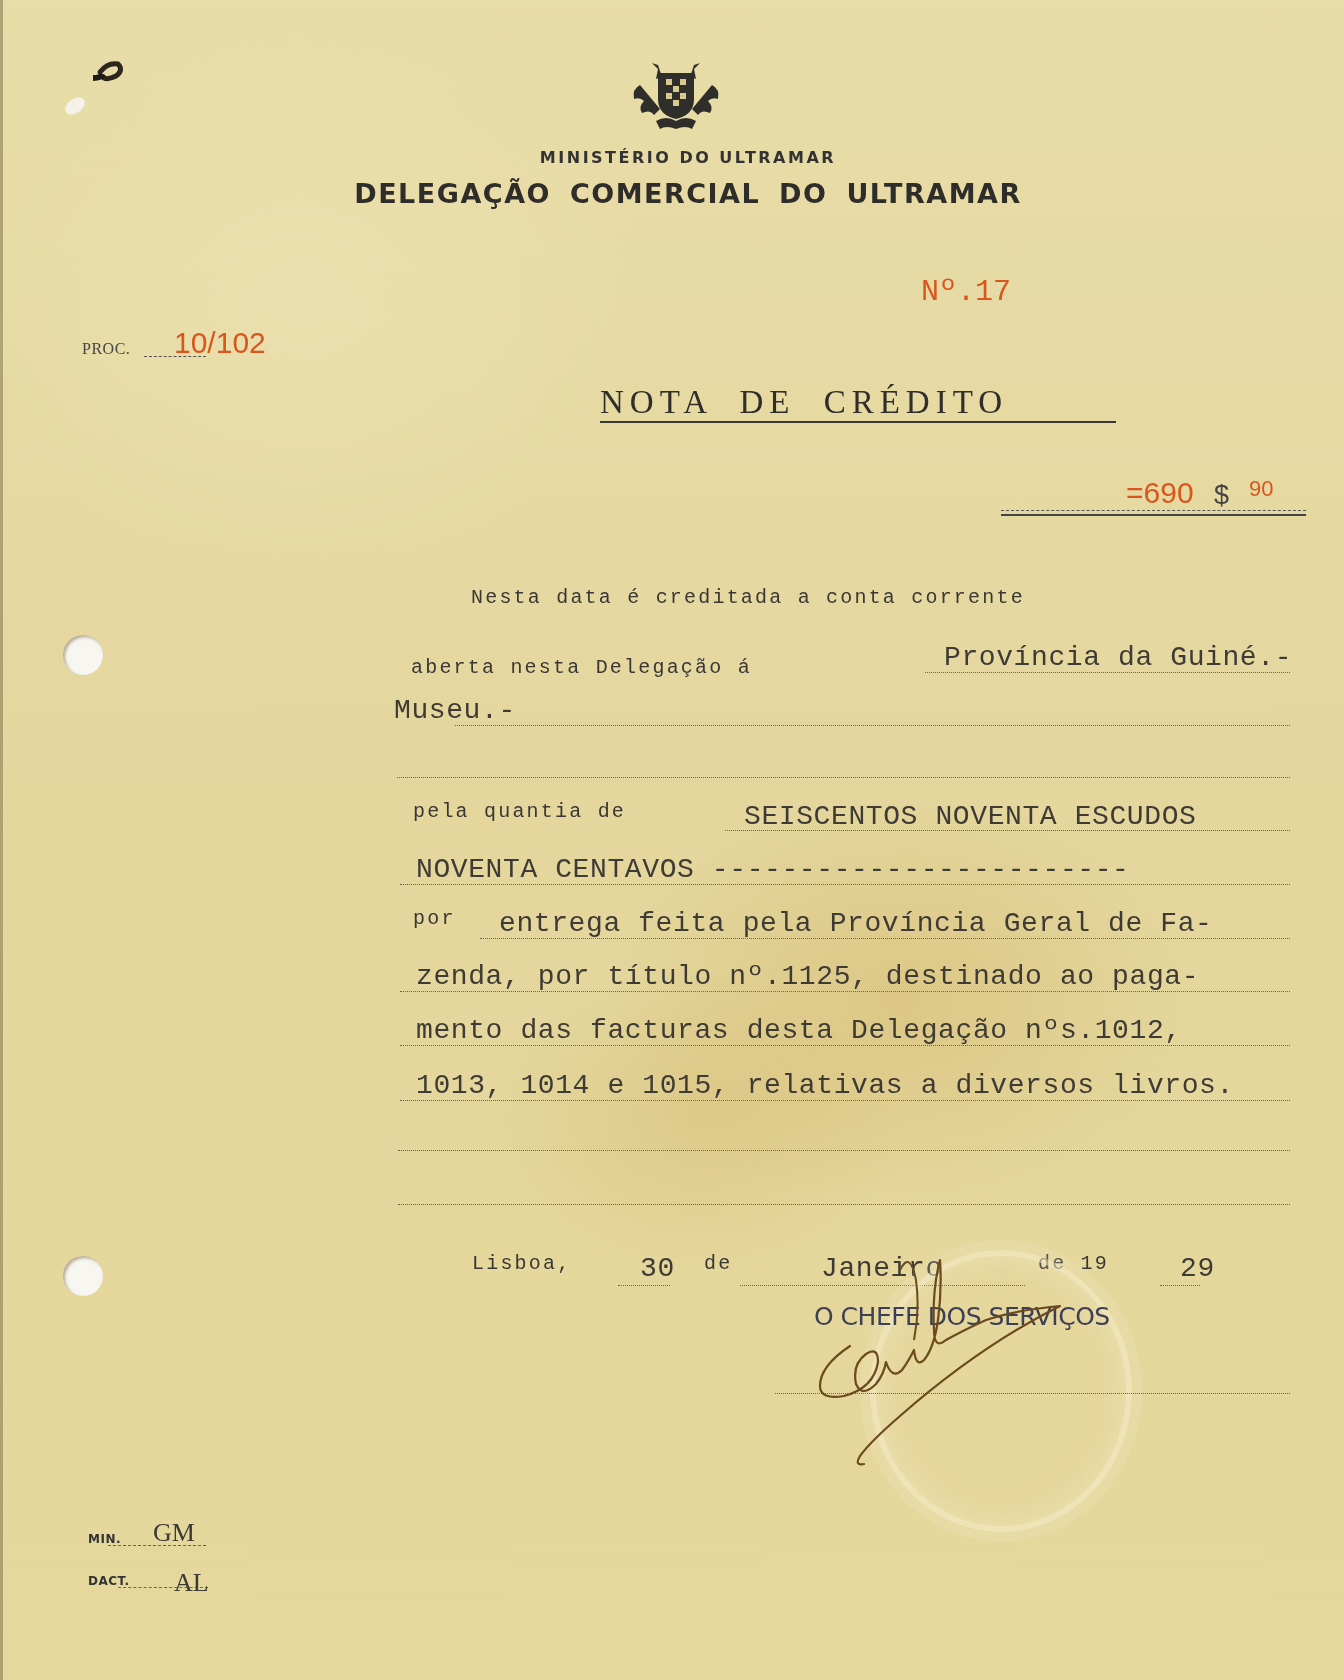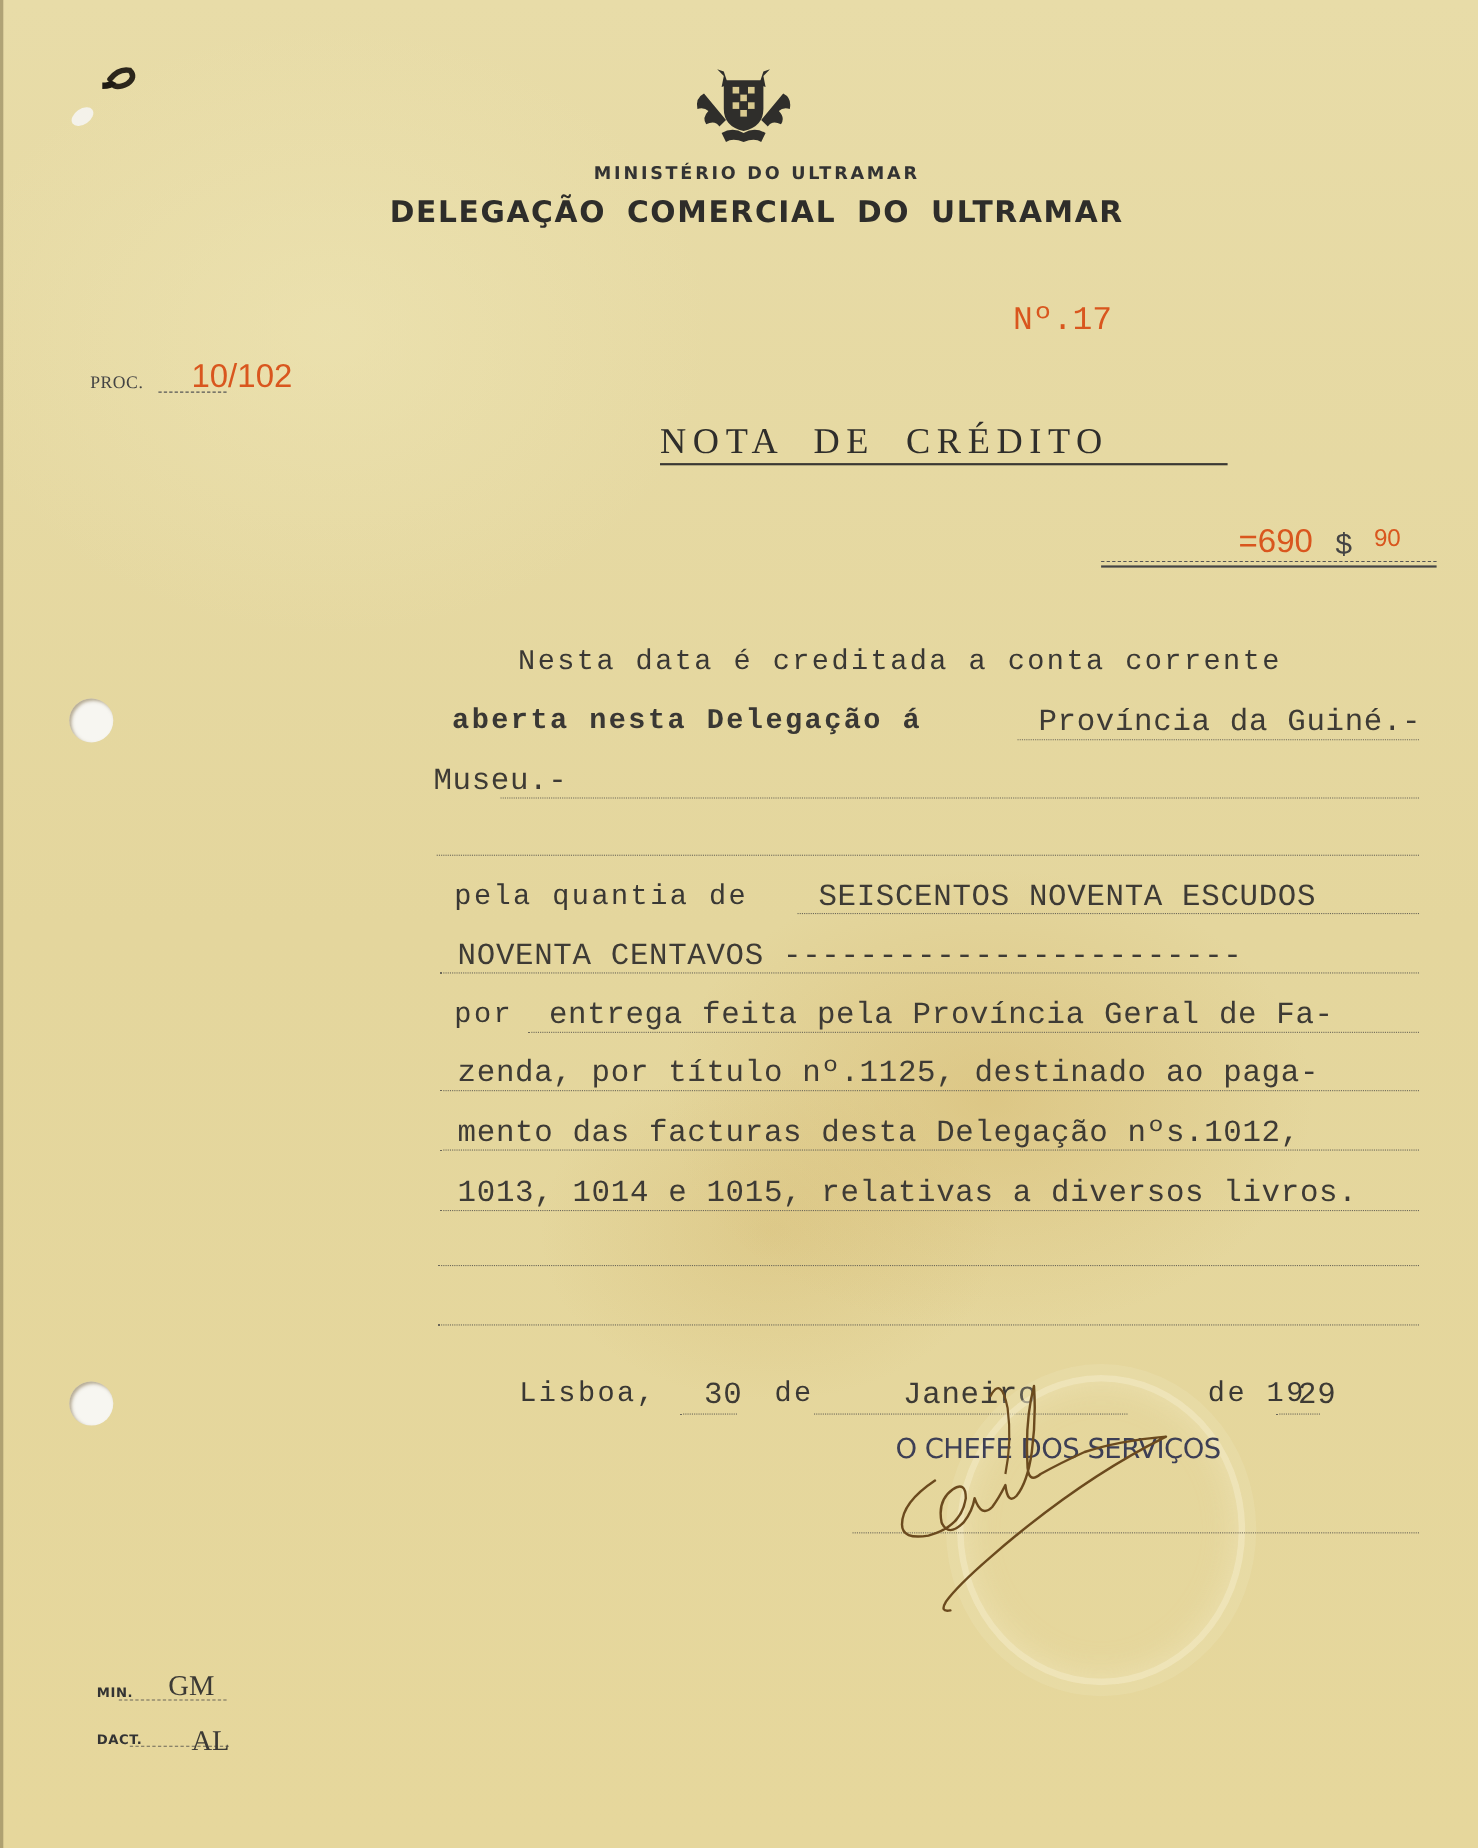--- a/index.html
+++ b/index.html
@@ -23,21 +23,21 @@
   .proc-dots{left:128px;top:342px;width:62px;border-bottom:1.5px dashed #555;height:14px;}
   .proc-value{left:158px;top:326px;font-family:"Liberation Sans",sans-serif;font-size:30px;}
   .numero{left:905px;top:275px;font-size:30px;}
   .title{left:584px;top:384px;font-family:"Liberation Serif",serif;font-size:33px;letter-spacing:6px;word-spacing:14px;color:#2f2e2b;}
   .title-underline{left:584px;top:421px;width:516px;height:2px;background:#3a3834;}
   .amount-dots{left:985px;top:510px;width:305px;border-top:1.5px dashed #555;}
   .amount-line{left:985px;top:514px;width:305px;height:1.5px;background:#444;}
   .amount-value{left:1110px;top:476px;font-family:"Liberation Sans",sans-serif;font-size:30px;}
   .amount-sign{left:1198px;top:480px;font-family:"Liberation Sans",sans-serif;font-size:27px;color:#444;}
   .amount-cents{left:1233px;top:476px;font-family:"Liberation Sans",sans-serif;font-size:22px;}
-  .tw{font-size:26px;letter-spacing:2.2px;}
+  .tw{font-size:20px;letter-spacing:2.2px;}
   .dotline{position:absolute;border-bottom:1.5px dotted #6b6758;height:0;}
   .fill{font-family:"Liberation Mono",monospace;font-size:28px;letter-spacing:.6px;color:#3e3b35;}
   .chefe{left:798px;top:1302px;font-family:"DejaVu Sans",sans-serif;font-size:25px;color:#3d3f55;letter-spacing:-.5px;}
   .footer-label{font-family:"DejaVu Sans",sans-serif;font-weight:bold;font-size:12px;color:#333;letter-spacing:.5px;}
   .footer-val{font-family:"Liberation Serif",serif;font-size:26px;color:#3c3a35;}
   .seal{position:absolute;left:870px;top:1250px;width:250px;height:270px;border-radius:50%;
     border:6px solid rgba(245,238,205,.55);box-shadow:0 0 0 10px rgba(245,238,205,.18), inset 0 0 30px rgba(250,244,215,.35);}
   .sig{position:absolute;left:800px;top:1240px;width:340px;height:280px;}
 </style>
 </head>
@@ -86,21 +86,21 @@
   <div class="abs title-underline"></div>
 
   <div class="abs amount-dots"></div>
   <div class="abs amount-line"></div>
   <div class="abs amount-value red">=690</div>
   <div class="abs amount-sign">$</div>
   <div class="abs amount-cents red">90</div>
 
   <div class="abs tw" style="left:455px;top:586px;">Nesta data é creditada a conta corrente</div>
 
-  <div class="abs tw" style="left:395px;top:640px;font-weight:bold;">aberta nesta Delegação á</div>
+  <div class="abs tw" style="left:395px;top:656px;">aberta nesta Delegação á</div>
   <div class="dotline" style="left:925px;top:672px;width:365px;"></div>
   <div class="abs fill" style="left:928px;top:642px;">Província da Guiné.-</div>
 
   <div class="dotline" style="left:455px;top:725px;width:835px;"></div>
   <div class="abs fill" style="left:378px;top:695px;">Museu.-</div>
 
   <div class="dotline" style="left:397px;top:777px;width:893px;"></div>
 
   <div class="abs tw" style="left:397px;top:800px;">pela quantia de</div>
   <div class="dotline" style="left:725px;top:830px;width:565px;"></div>
@@ -124,21 +124,21 @@
 
   <div class="dotline" style="left:398px;top:1150px;width:892px;"></div>
   <div class="dotline" style="left:398px;top:1204px;width:892px;"></div>
 
   <div class="abs tw" style="left:456px;top:1252px;">Lisboa,</div>
   <div class="dotline" style="left:618px;top:1285px;width:52px;"></div>
   <div class="abs fill" style="left:624px;top:1253px;">30</div>
   <div class="abs tw" style="left:688px;top:1252px;">de</div>
   <div class="dotline" style="left:740px;top:1285px;width:285px;"></div>
   <div class="abs fill" style="left:805px;top:1253px;">Janeiro</div>
-  <div class="abs tw" style="left:1082px;top:1252px;">de 19</div>
+  <div class="abs tw" style="left:1022px;top:1252px;">de 19</div>
   <div class="dotline" style="left:1160px;top:1285px;width:40px;"></div>
   <div class="abs fill" style="left:1164px;top:1253px;">29</div>
 
   <div class="seal"></div>
 
   <div class="abs chefe">O CHEFE DOS SERVIÇOS</div>
   <div class="dotline" style="left:775px;top:1393px;width:515px;"></div>
 
   <svg class="sig" viewBox="0 0 340 280">
     <path d="M50 106 q-30 20 -30 40 q0 14 24 10 q30 -8 34 -34 q0 -16 -12 -8 q-14 10 -10 30 q6 14 20 0 q8 -10 10 -22 q6 18 16 8 q6 -8 12 -20 q2 18 10 10 q10 -12 14 -40 q4 -30 2 -60 q-8 30 -6 70 q0 20 12 10 q18 -10 40 -20 q30 -10 74 -14 q-80 40 -160 110 q-30 26 -40 40 q-6 10 4 8" stroke="#6b4a1e" stroke-width="2.2" fill="none" stroke-linecap="round" stroke-linejoin="round"></path>

